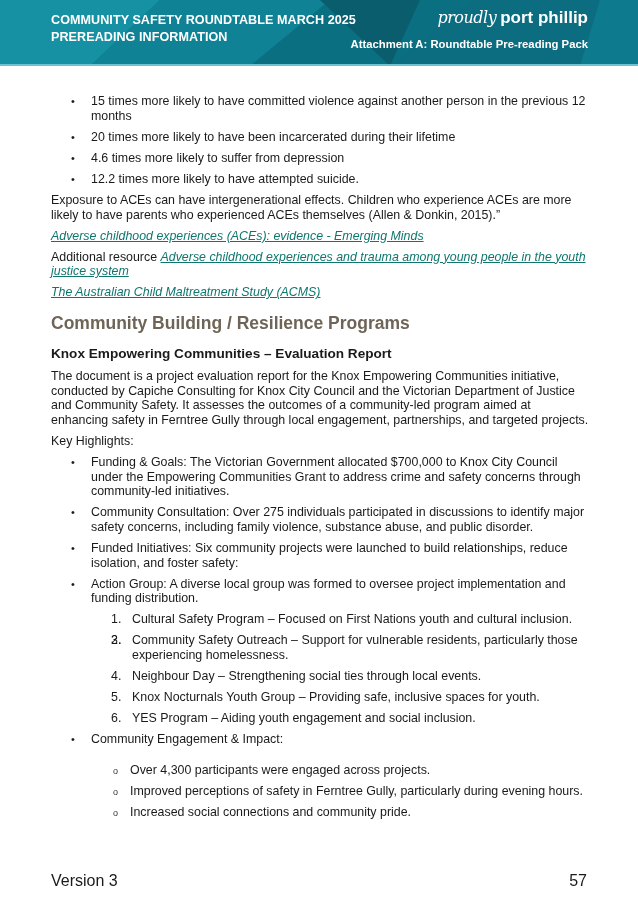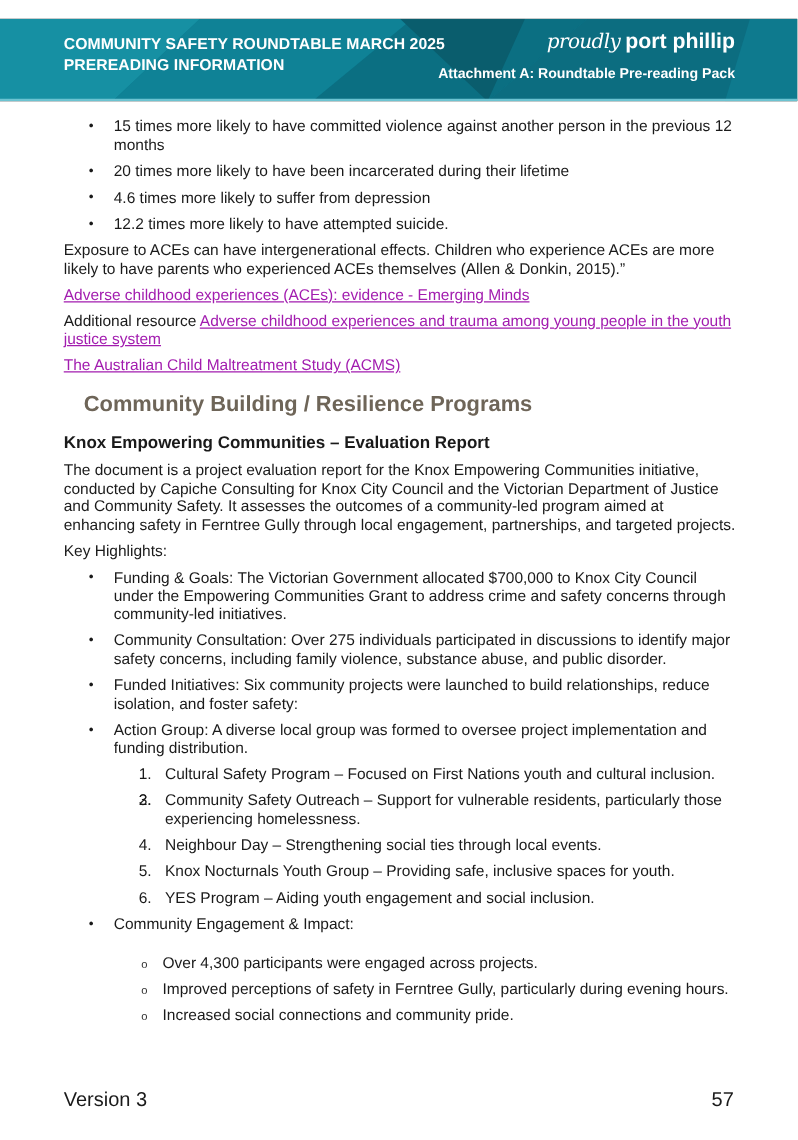--- a/index.html
+++ b/index.html
@@ -1,34 +1,34 @@
 <!DOCTYPE html>
 <html><head>
 <meta charset="utf-8">
 <style>
   html, body { margin:0; padding:0; }
   body { width:638px; height:912px; background:#ffffff; position:relative; overflow:hidden;
          font-family:"Liberation Sans", sans-serif; color:#1a1a1a; }
-  .header { position:absolute; left:0; top:15px; width:638px; height:66px; overflow:hidden;
-            background:#404040; }
+  .header { position:absolute; left:0; top:0; width:638px; height:66px; overflow:hidden;
+            background:#6d28d9; }
   .header svg.bg { position:absolute; left:0; top:0; }
   .header .bottom-line { position:absolute; left:0; bottom:0; width:100%; height:2px; background:#6cc3d1; }
   .h-title { position:absolute; left:51px; top:12px; color:#fff; font-weight:bold; font-size:12.6px; line-height:17px; letter-spacing:0.05px; }
   .h-logo { position:absolute; right:50px; top:8px; color:#fff; font-size:17px; line-height:20px; }
   .h-logo .script { font-family:"DejaVu Serif", serif; font-style:italic; font-size:16px; font-weight:normal; margin-right:4px; letter-spacing:-0.5px; }
   .h-logo .brand { font-weight:bold; }
   .h-sub { position:absolute; right:50px; top:38px; color:#fff; font-weight:bold; font-size:11.3px; }
 
   .content { position:absolute; left:51px; top:94px; width:540px; font-size:12.4px; line-height:14.6px; }
   ul.b { margin:0; padding:0; list-style:none; }
   ul.b > li { position:relative; padding-left:40px; margin-bottom:6.5px; }
   ul.b > li::before { content:"•"; position:absolute; left:20px; top:0; font-size:11px; }
   p { margin:0 0 6.5px 0; }
-  a { color:#a21caf; text-decoration:underline; }
-  .h2 { font-size:17.5px; font-weight:bold; color:#6e6558; margin:13px 0 13px 16px; line-height:20px; }
+  a { color:#0f766e; text-decoration:underline;font-style:italic; }
+  .h2 { font-size:17.5px; font-weight:bold; color:#6e6558; margin:13px 0 13px 0; line-height:20px; }
   .h3 { font-size:13.6px; font-weight:bold; color:#1a1a1a; margin:0 0 7px 0; line-height:16px; }
   ol.n { margin:0; padding:0; list-style:none; }
   ol.n > li { position:relative; padding-left:81px; margin-bottom:6.5px; }
   ol.n > li .num { position:absolute; left:60px; top:0; }
   ul.o { margin:0; padding:0; list-style:none; }
   ul.o > li { position:relative; padding-left:79px; margin-bottom:6.5px; }
   ul.o > li::before { content:"o"; position:absolute; left:62px; top:1px; font-size:9px; color:#333; }
   .footer { position:absolute; top:872px; font-size:16px; color:#1a1a1a; }
 </style>
 </head>

